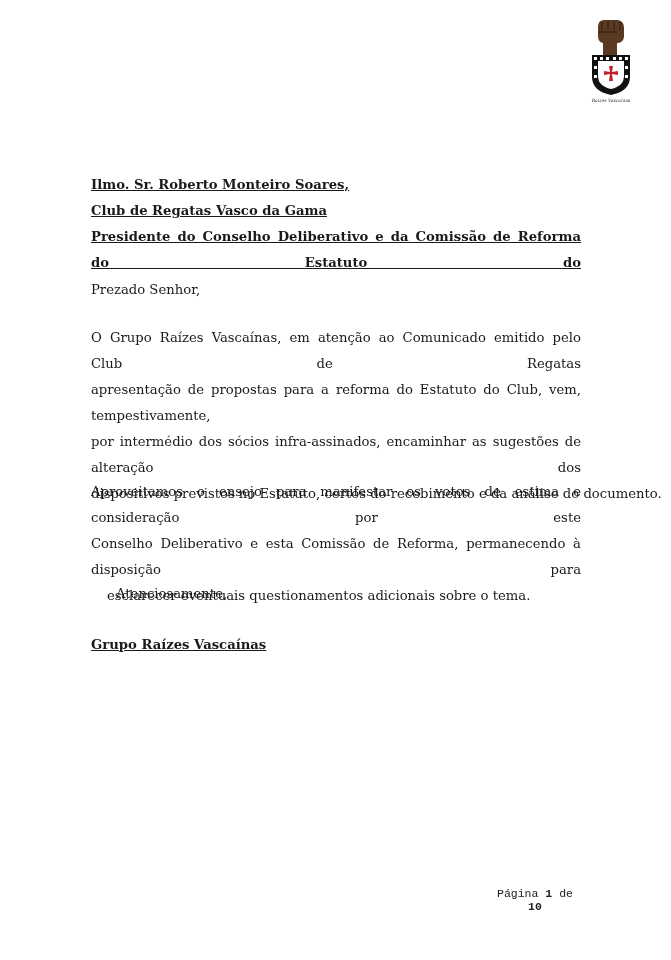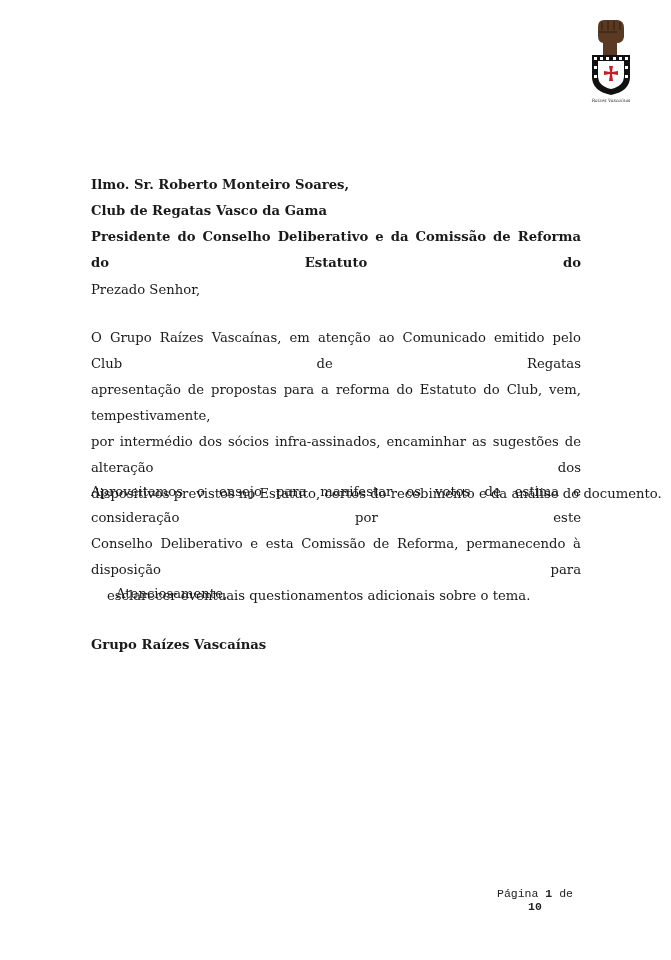--- a/index.html
+++ b/index.html
@@ -5,21 +5,21 @@
   html, body { margin: 0; padding: 0; background: #ffffff; }
   body {
     width: 671px; height: 960px; position: relative; overflow: hidden;
     font-family: "DejaVu Serif", "Liberation Serif", serif;
     color: #1a1a1a;
   }
   .logo {
     position: absolute; left: 587px; top: 17px; width: 48px; height: 86px;
   }
   .logo svg { width: 48px; height: 86px; display: block; }
-  .bold { font-weight: bold; }
+  .bold { font-weight: bold; text-decoration: underline; }
   .just { text-align: justify; text-align-last: justify; white-space: normal; }
   .block { position: absolute; left: 91px; width: 490px; font-size: 13.2px; line-height: 26px; }
   .footer {
     position: absolute; left: 490px; top: 887px; width: 90px; text-align: center;
     font-family: Liberation Mono, monospace; font-size: 11.5px; color: #222;
   }
   .footer b { font-weight: bold; }
 </style>
 </head>
 <body>

